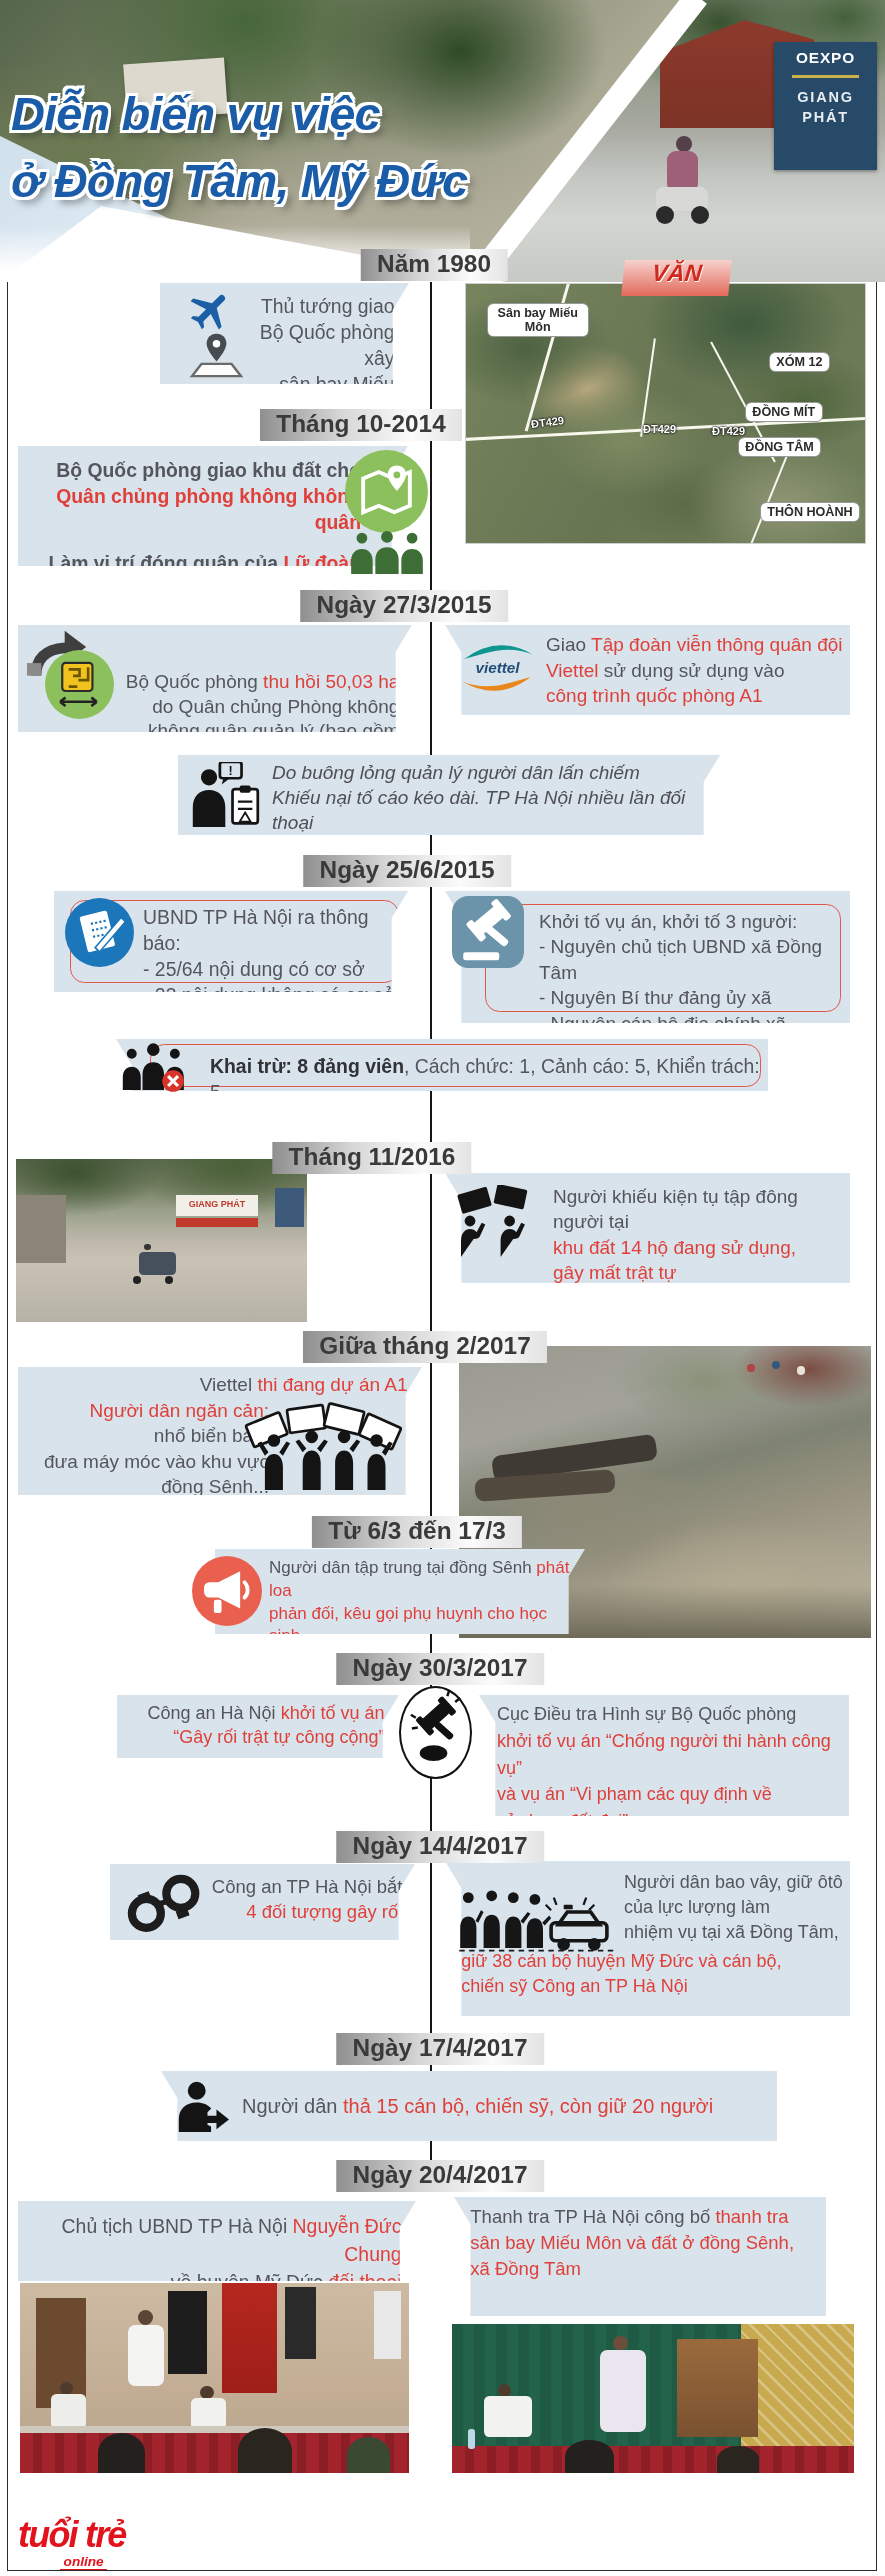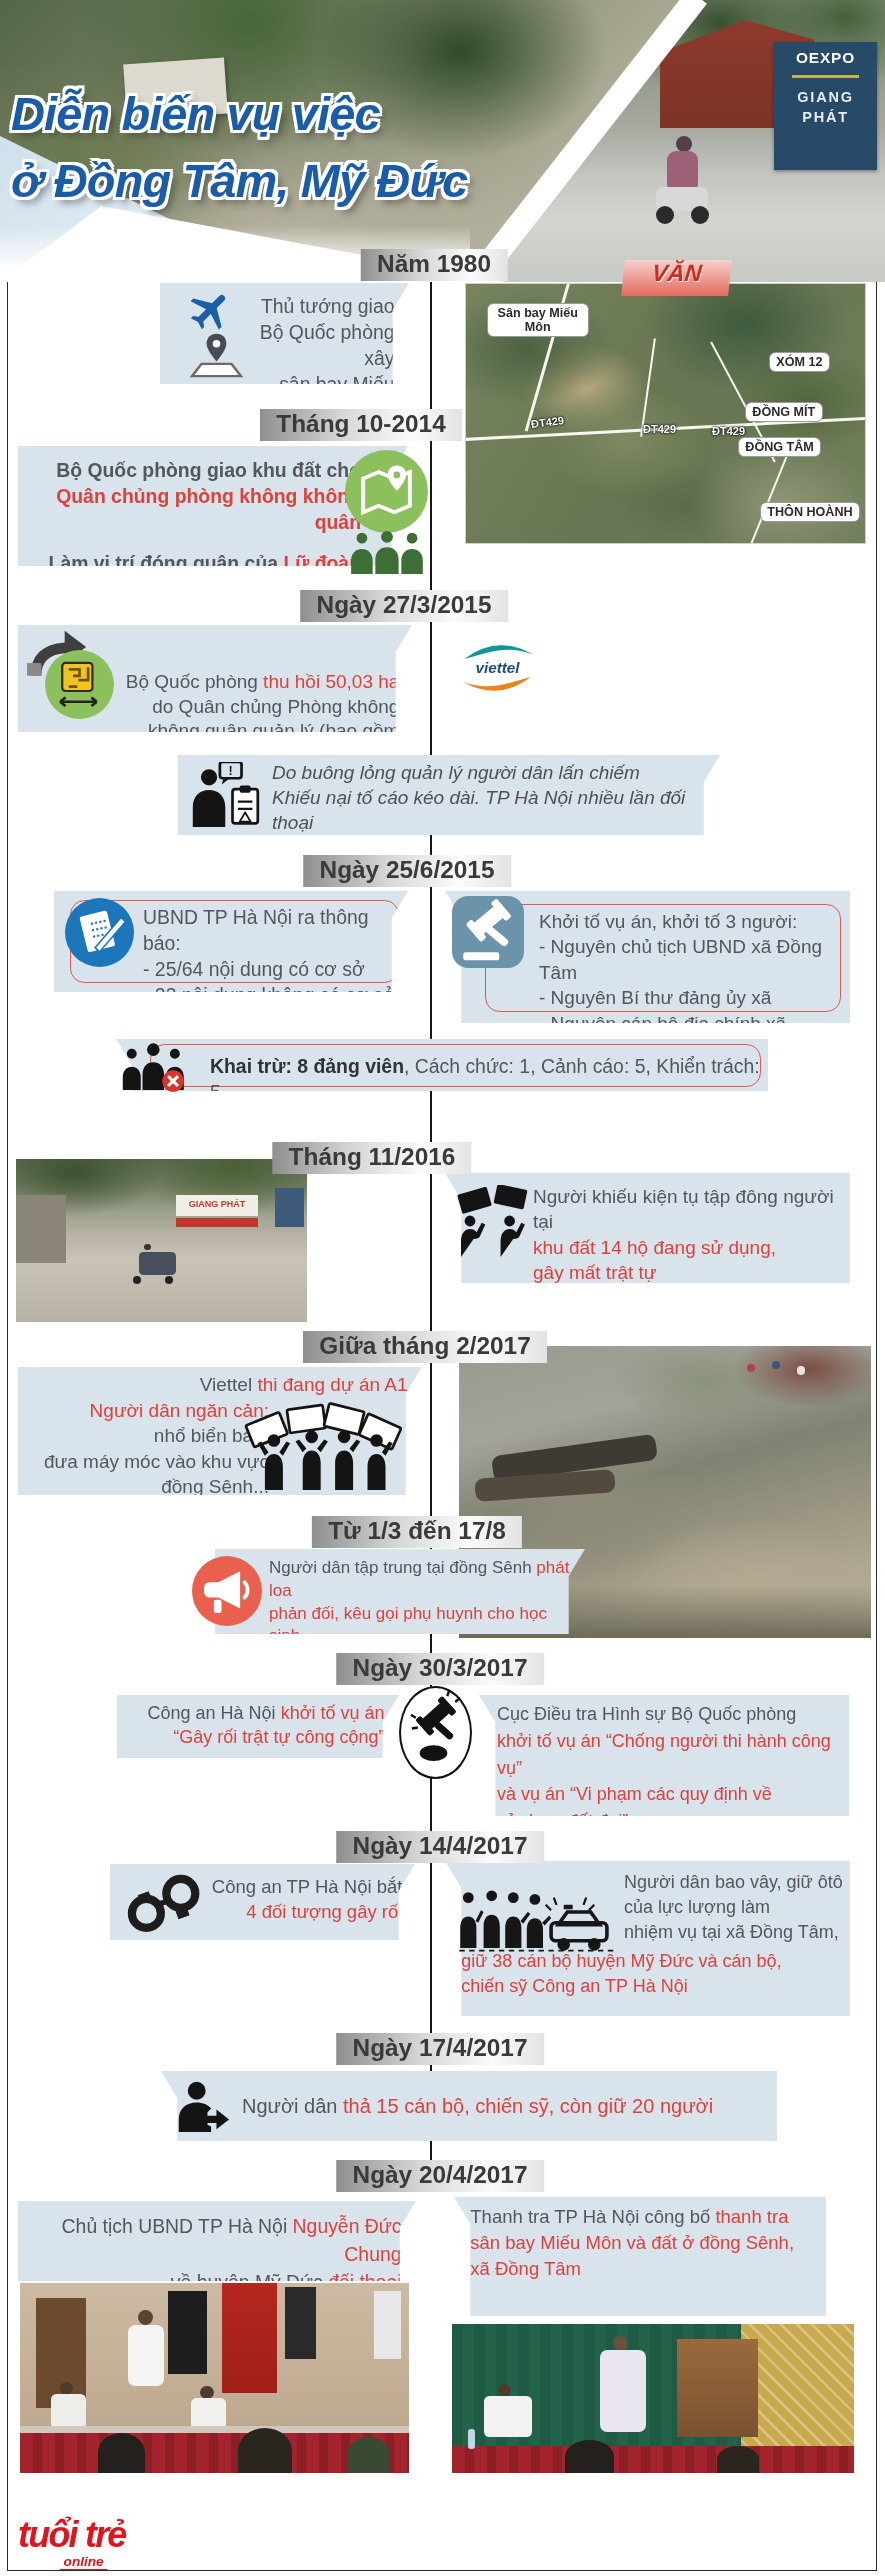--- a/index.html
+++ b/index.html
@@ -187,20 +187,27 @@
     </svg>
     <div class="circ" style="left:27px;top:25px;width:69px;height:69px;background:#8cc05c;">
       <svg width="69" height="69" viewBox="0 0 64 64">
         <rect x="16" y="12" width="28" height="26" rx="3" fill="#f2c21f" stroke="#2c2c2c" stroke-width="2"></rect>
         <path d="M22 18h10v6h-6 m14-8v12h-9 m-9 6h8" stroke="#6b5500" fill="none" stroke-width="2.5"></path>
         <path d="M14 48h34 M14 48l5-4 M14 48l5 4 M48 48l-5-4 M48 48l-5 4" stroke="#222" stroke-width="2.5" fill="none"></path>
       </svg>
     </div>
   </div>
 
+  <div class="block notch-l" style="left:445px;top:625px;width:405px;height:90px;">
+    <div class="t" style="position:absolute;left:101px;top:7.2px;font-size:19px;">
+      <div><span>Giao </span><span class="r">Tập đoàn viễn thông quân đội</span></div>
+      <div><span class="r">Viettel</span><span> sử dụng sử dụng vào</span></div>
+      <div><span class="r">công trình quốc phòng A1</span></div>
+    </div>
+  </div>
   <svg class="icn" style="left:457px;top:632px;" width="81" height="72" viewBox="0 0 90 80">
     <path d="M8 30 Q45 2 84 25 Q60 15 30 24 Q15 28 8 30Z" fill="#0f9690"></path>
     <path d="M82 50 Q45 78 6 55 Q30 65 60 56 Q75 52 82 50Z" fill="#e9861c"></path>
     <text x="45" y="46" text-anchor="middle" font-size="17" font-weight="bold" font-style="italic" fill="#1f4e79">viettel</text>
   </svg>
 
   <div class="block notch-r" style="left:178px;top:755px;width:542px;height:80px;">
     <div style="position:absolute;left:94px;top:4.5px;right:12.6px;">
       <div class="t it" style="color:#4e5054;">Do buông lỏng quản lý người dân lấn chiếm</div>
       <div class="t it" style="color:#4e5054;">Khiếu nại tố cáo kéo dài. TP Hà Nội nhiều lần đối thoại</div>
@@ -280,21 +287,21 @@
     <div class="shape" style="left:55%;top:22%;width:28%;height:13%;background:#f2efe8;color:#c0392b;font-size:9px;font-weight:700;text-align:center;line-height:2.2;">GIANG PHÁT</div>
     <div class="shape" style="left:55%;top:36%;width:28%;height:6%;background:#c0392b;"></div>
     <div class="shape" style="right:1%;top:18%;width:10%;height:24%;background:#3d5a7a;"></div>
     <div class="shape" style="left:44%;top:52%;width:6.3px;height:6.3px;border-radius:50%;background:#333;"></div>
     <div class="shape" style="left:42%;top:57%;width:13%;height:14%;border-radius:4.5px;background:#46505c;"></div>
     <div class="shape" style="left:40%;top:72%;width:8.1px;height:8.1px;border-radius:50%;background:#222;"></div>
     <div class="shape" style="left:51%;top:72%;width:8.1px;height:8.1px;border-radius:50%;background:#222;"></div>
   </div>
 
   <div class="block notch-l" style="left:445px;top:1173px;width:405px;height:110px;">
-    <div class="t" style="position:absolute;left:88px;top:11px;font-size:19px;">
+    <div class="t" style="position:absolute;left:108px;top:11px;font-size:19px;">
       <div>Người khiếu kiện tụ tập đông người tại</div>
       <div><span class="r">khu đất 14 hộ đang sử dụng,</span></div>
       <div><span class="r">gây mất trật tự</span></div>
     </div>
   </div>
   <svg class="icn" style="left:457px;top:1185px;" width="80" height="72" viewBox="0 0 88 80" fill="#141414">
     <rect x="2" y="6" width="34" height="22" rx="2" transform="rotate(-16 19 17)"></rect>
     <rect x="42" y="2" width="34" height="22" rx="2" transform="rotate(12 59 13)"></rect>
     <path d="M14 34a6 6 0 1 1 0 12 6 6 0 0 1 0-12zM4 80V62c0-8 4.5-13 10-13 3 0 5.5 1.2 7.3 3.4L27 42l4 2-6 13c-1 2-3 3-7 3z"></path>
     <path d="M58 34a6 6 0 1 1 0 12 6 6 0 0 1 0-12zM48 80V62c0-8 4.5-13 10-13 3 0 5.6 1.2 7.4 3.4L71 42l4 2-6 13c-1 2-3 3-7 3z"></path>
@@ -334,21 +341,21 @@
       </g>
       <g fill="#141414">
         <path d="M34 38a7 7 0 1 1 0 14 7 7 0 0 1 0-14zM24 100V74c0-9 4.5-14 10-14s10 5 10 14v26zM24 62l-8-14 4-2 8 12zM44 62l8-14-4-2-8 12z"></path>
         <path d="M76 34a7 7 0 1 1 0 14 7 7 0 0 1 0-14zM66 100V70c0-9 4.5-14 10-14s10 5 10 14v30zM66 58l-8-12 4-2 8 10zM86 58l8-12-4-2-8 10z"></path>
         <path d="M112 34a7 7 0 1 1 0 14 7 7 0 0 1 0-14zM102 100V70c0-9 4.5-14 10-14s10 5 10 14v30zM122 58l8-12-4-2-8 10z"></path>
         <path d="M148 38a7 7 0 1 1 0 14 7 7 0 0 1 0-14zM138 100V74c0-9 4.5-14 10-14s10 5 10 14v26zM158 62l8-14-4-2-8 12z"></path>
       </g>
     </svg>
   </div>
 
-  <div class="dlabel" style="left:417px;top:1516px;">Từ 1/3 đến 17/8</div>
+  <div class="dlabel" style="left:417px;top:1516px;">Từ 6/3 đến 17/3</div>
 
   <div class="block notch-r" style="left:215px;top:1549px;width:370px;height:85px;z-index:3;">
     <div class="t" style="position:absolute;left:54px;top:8.1px;right:7.2px;font-size:17px;">
       <div><span>Người dân tập trung tại đồng Sênh </span><span class="r">phát loa</span></div>
       <div><span class="r">phản đối, kêu gọi phụ huynh cho học sinh</span></div>
       <div><span class="r">nghỉ học</span></div>
     </div>
   </div>
   <div class="circ" style="left:192px;top:1556px;width:70px;height:70px;background:#e9614e;z-index:4;">
     <svg width="70" height="70" viewBox="0 0 64 64">

